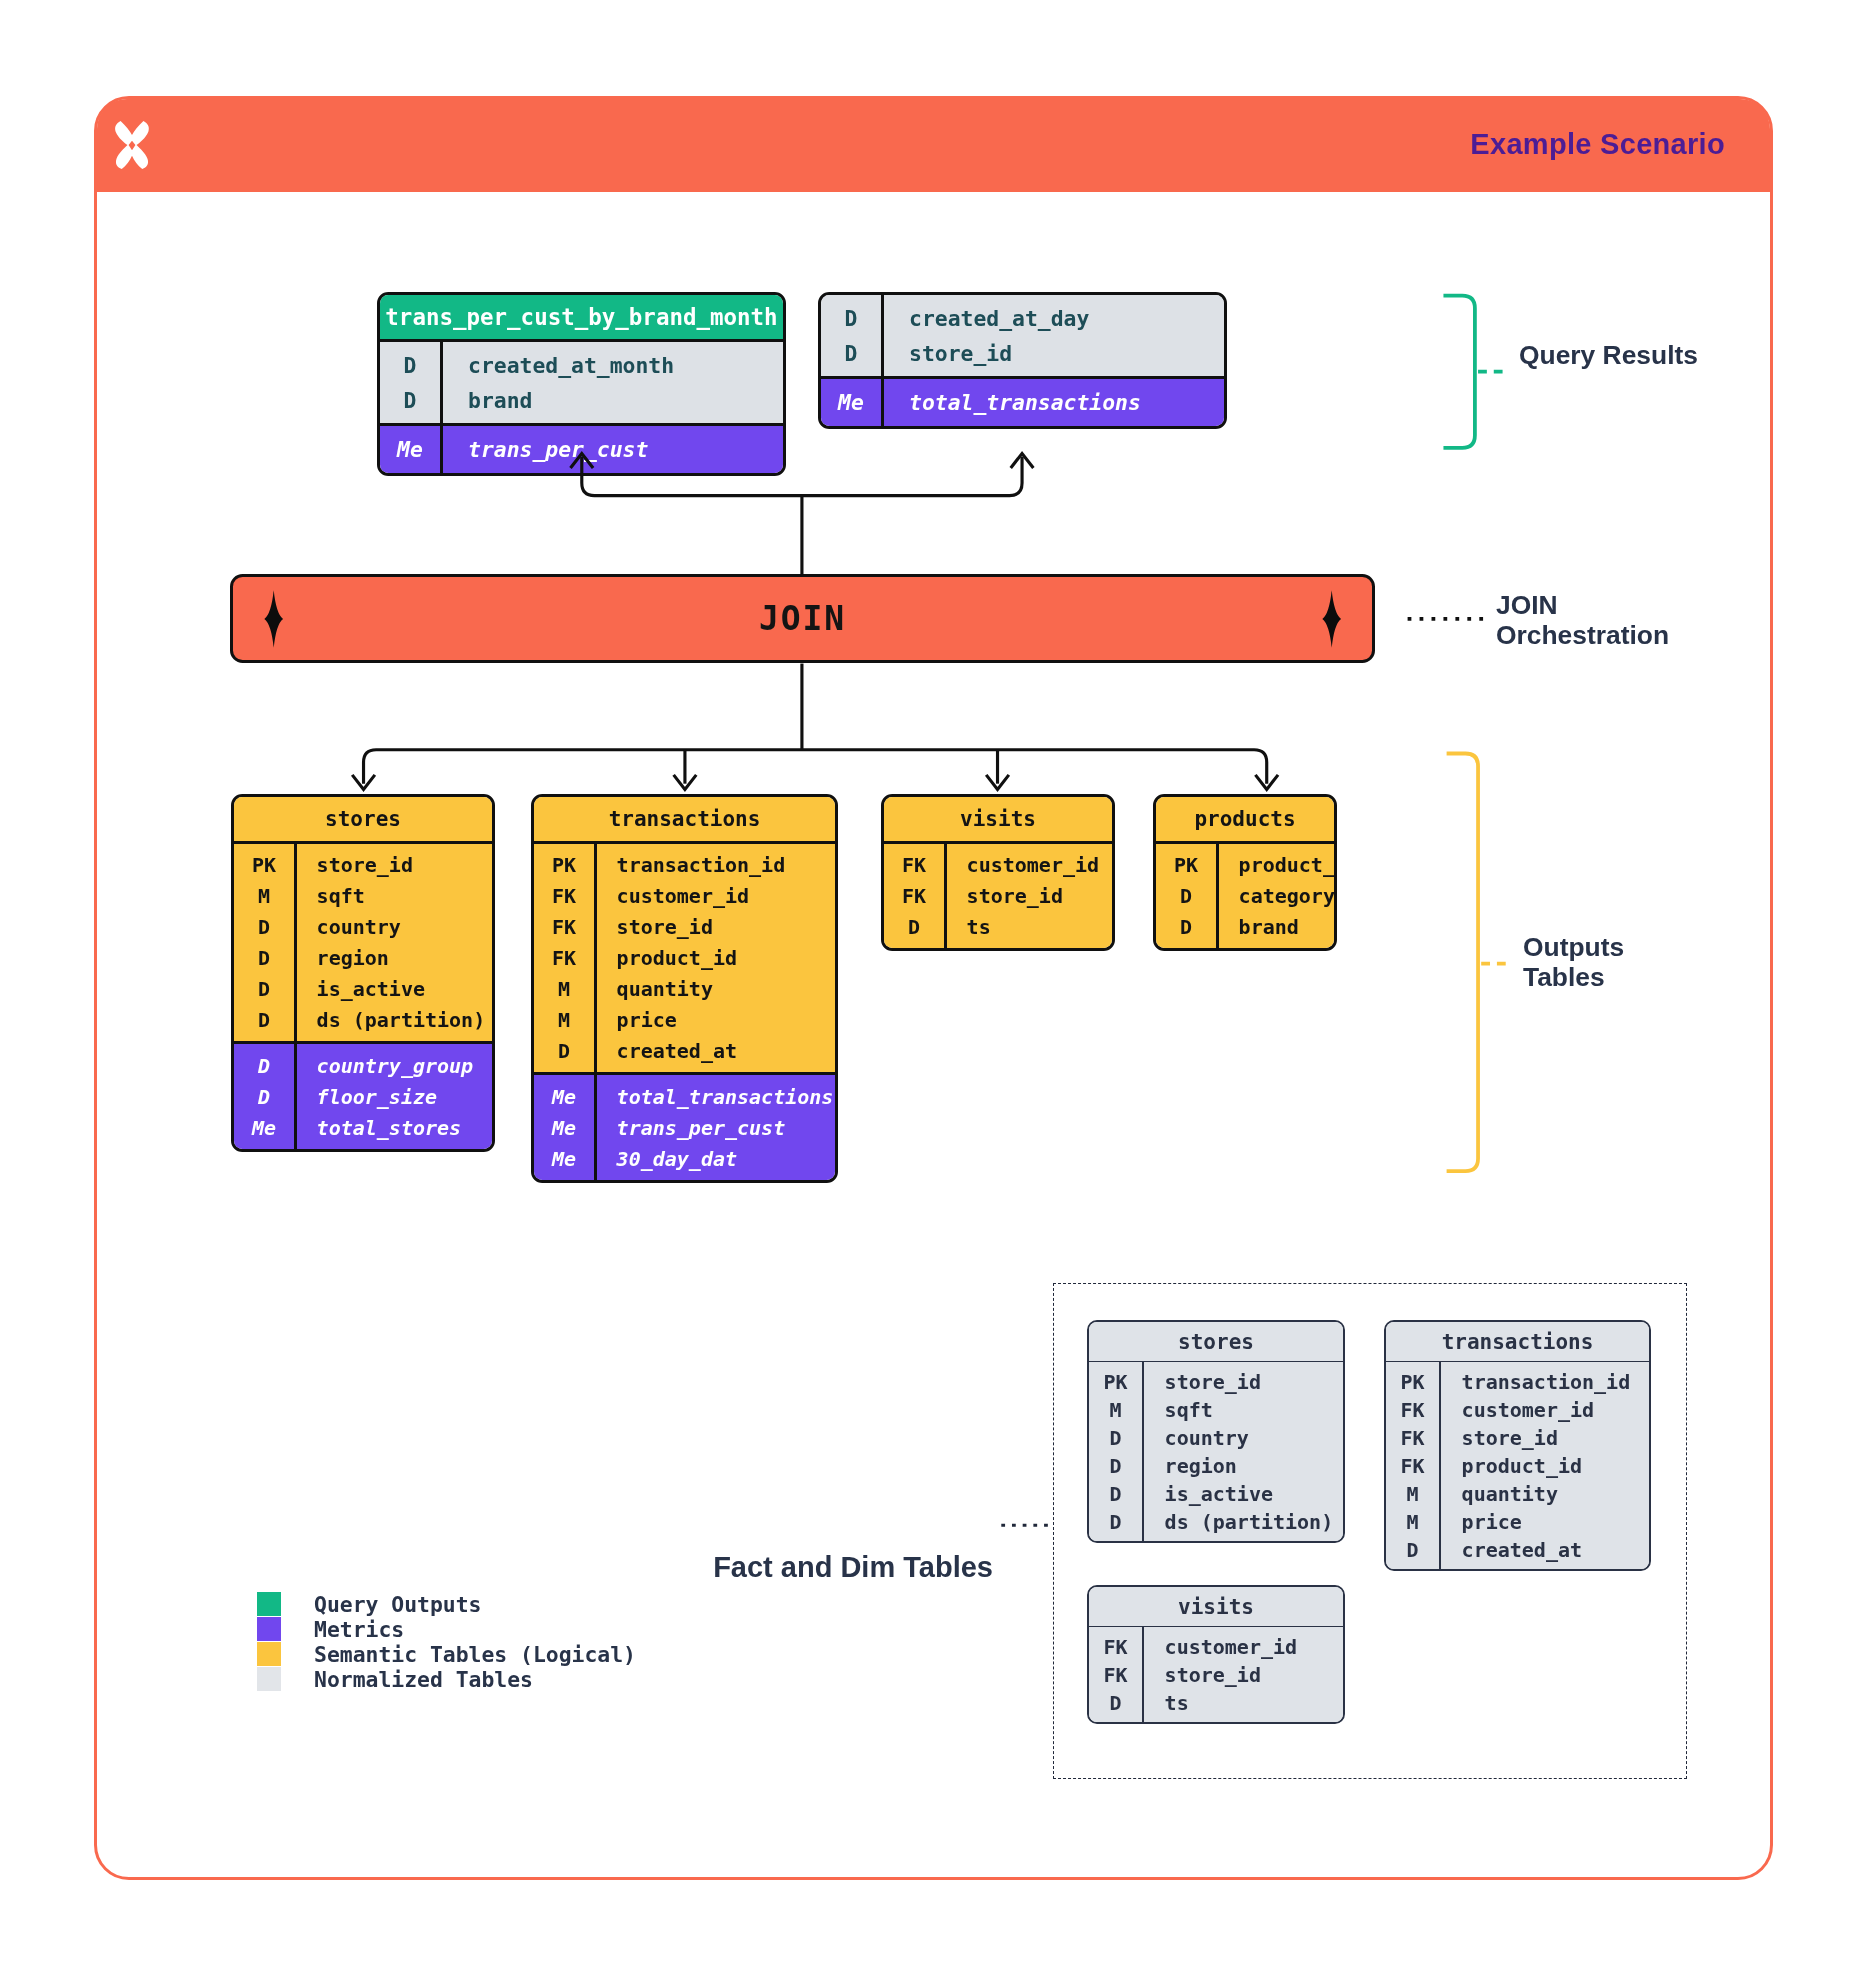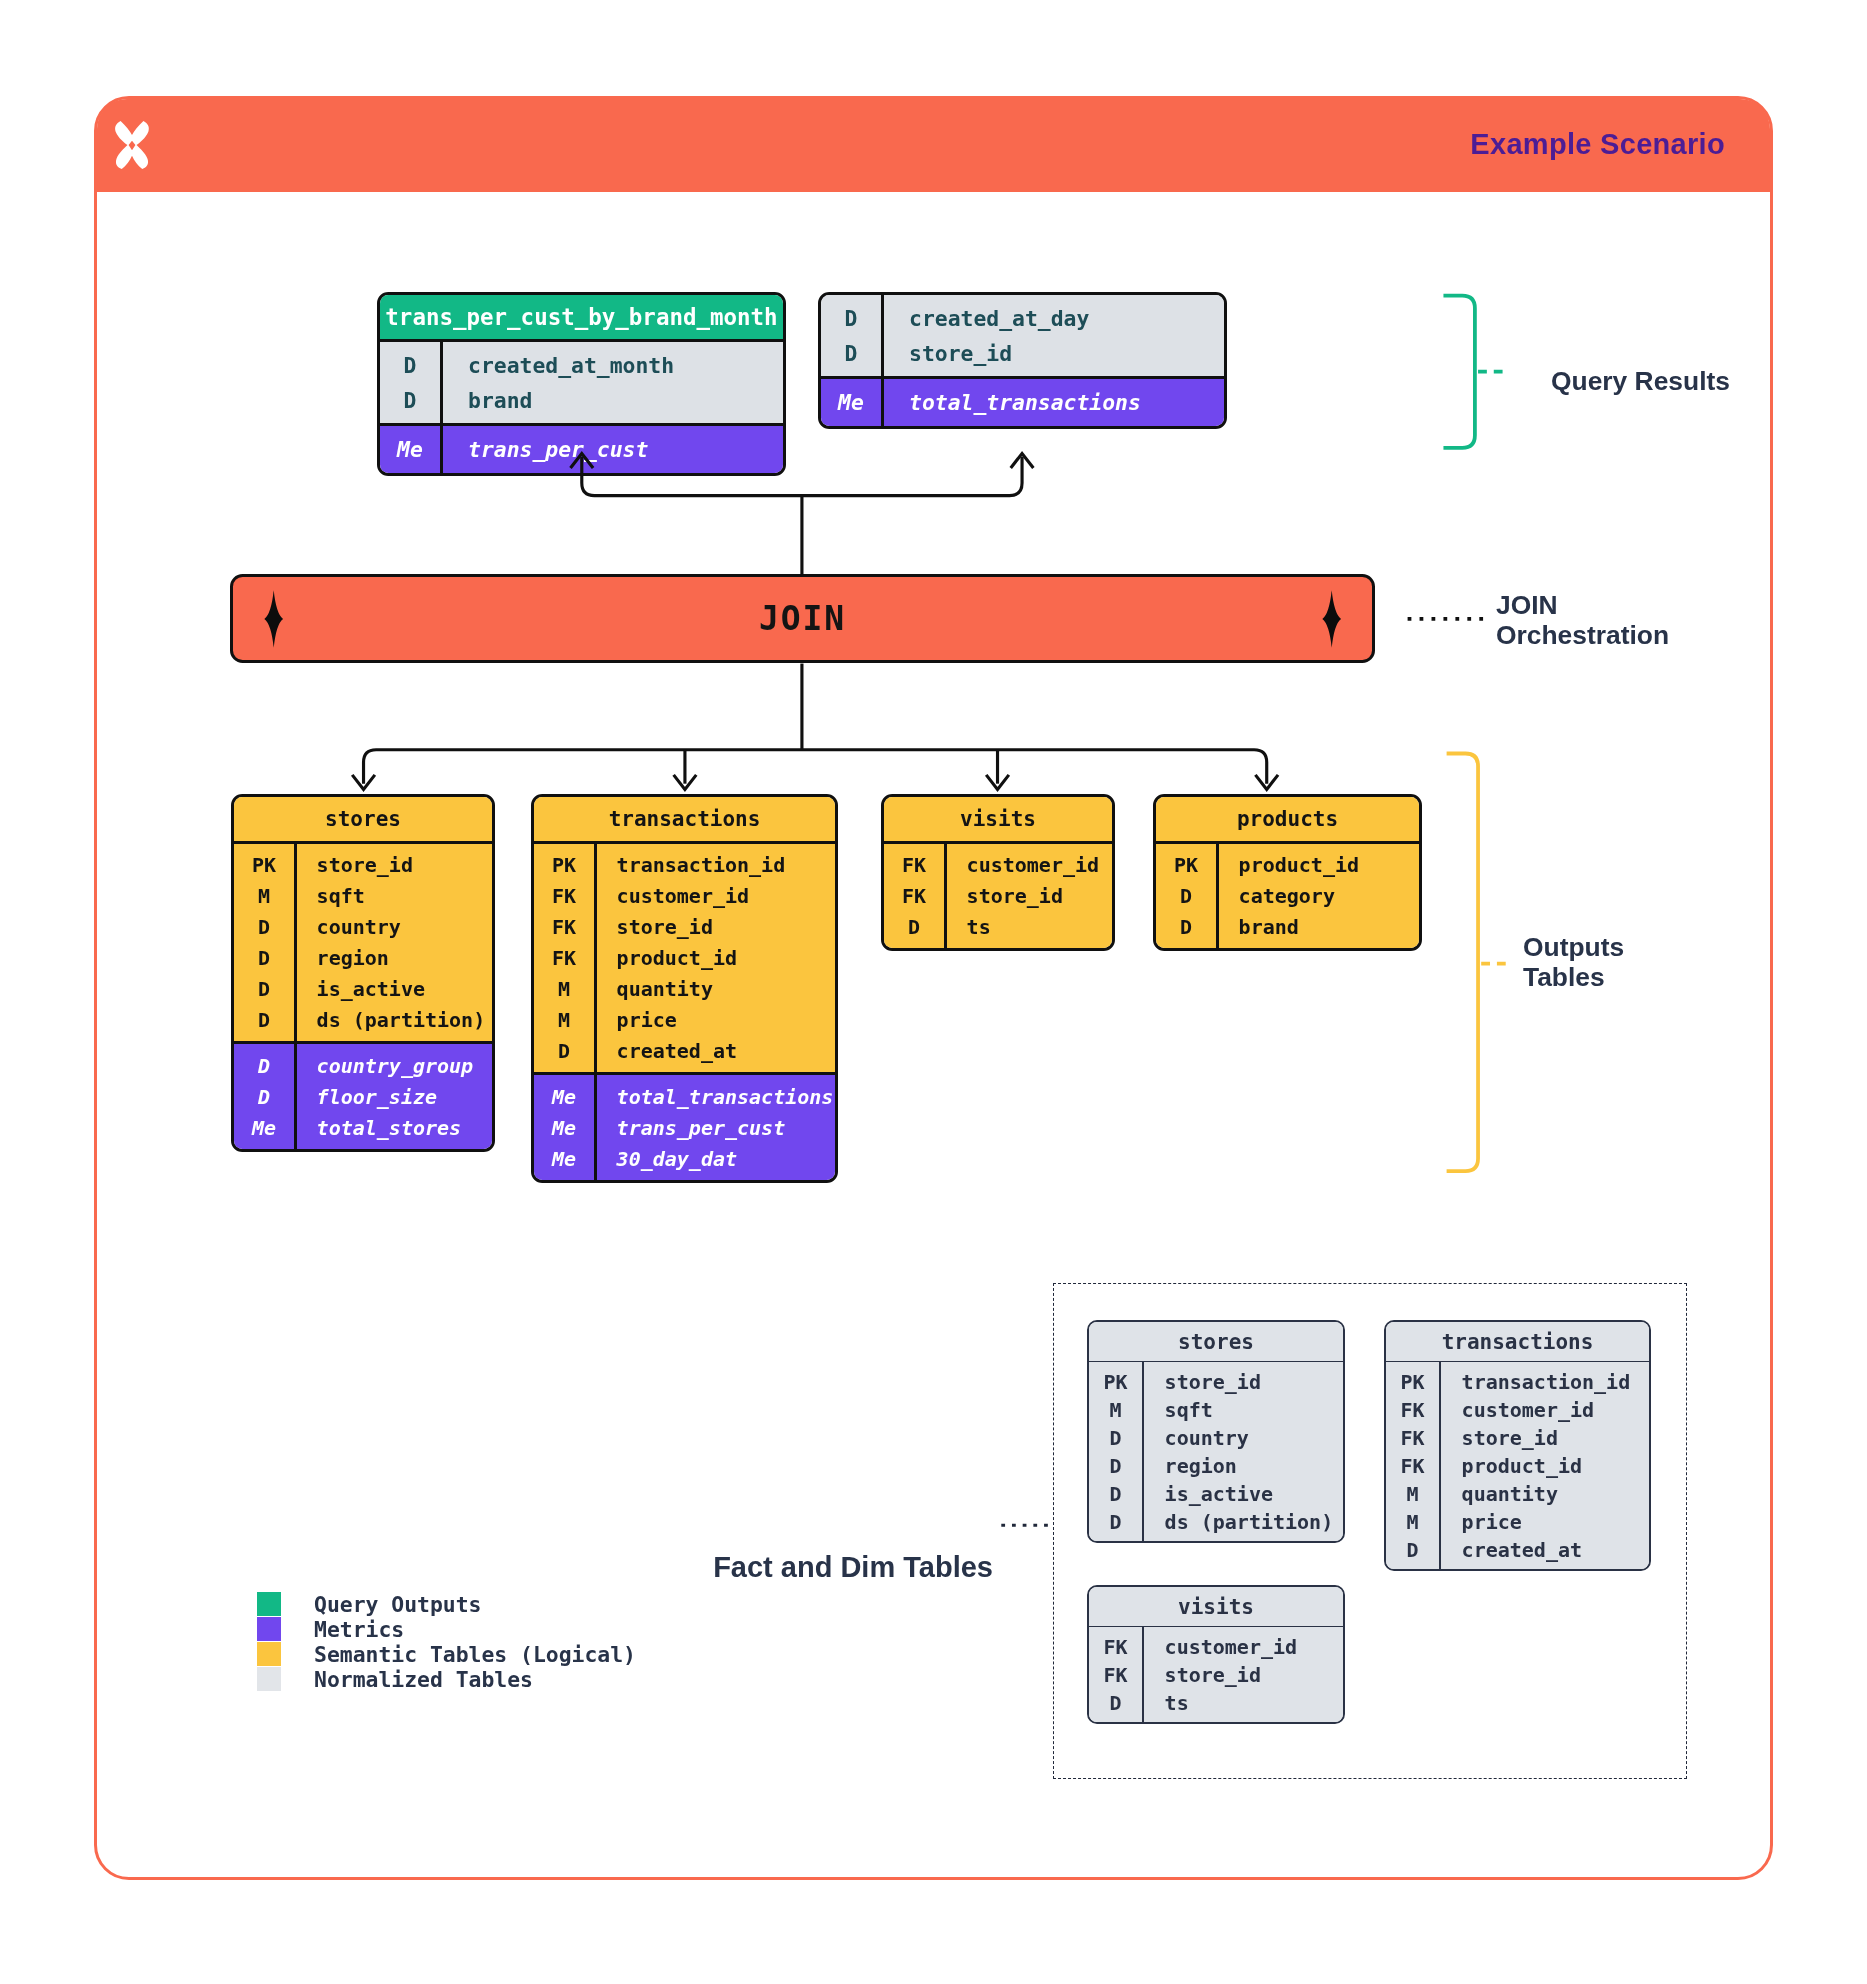--- a/index.html
+++ b/index.html
@@ -256,21 +256,21 @@
         <div class="tbl-row">
           <span class="key">FK</span>
           <span class="field">store_id</span>
         </div>
         <div class="tbl-row">
           <span class="key">D</span>
           <span class="field">ts</span>
         </div>
       </div>
     </div>
-  <div class="tbl sem" style="left:1153px; top:794px; width:269px;">
+  <div class="tbl sem" style="left:1153px; top:794px; width:184px;">
       <div class="tbl-header">products</div>
       <div class="tbl-section sec-dim">
         <div class="tbl-row">
           <span class="key">PK</span>
           <span class="field">product_id</span>
         </div>
         <div class="tbl-row">
           <span class="key">D</span>
           <span class="field">category</span>
         </div>
@@ -355,21 +355,21 @@
           <span class="key">FK</span>
           <span class="field">store_id</span>
         </div>
         <div class="tbl-row">
           <span class="key">D</span>
           <span class="field">ts</span>
         </div>
       </div>
     </div>
 
-  <div class="ann" style="left:1519px; top:366px;margin-left:32px;">Query Results</div>
+  <div class="ann" style="left:1519px; top:340px;">Query Results</div>
   <div class="ann" style="left:1496px; top:590px;">
     <div>JOIN</div>
     <div>Orchestration</div>
   </div>
   <div class="ann" style="left:1523px; top:932px;">
     <div>Outputs</div>
     <div>Tables</div>
   </div>
   <div class="ann fact-dim-label" style="left:679px; top:1509px;">Fact and Dim Tables</div>
 

